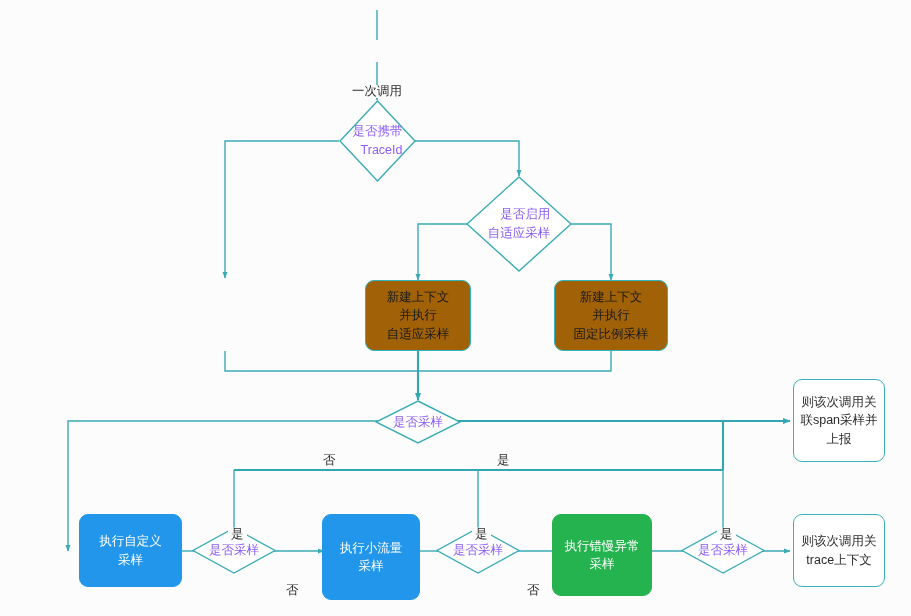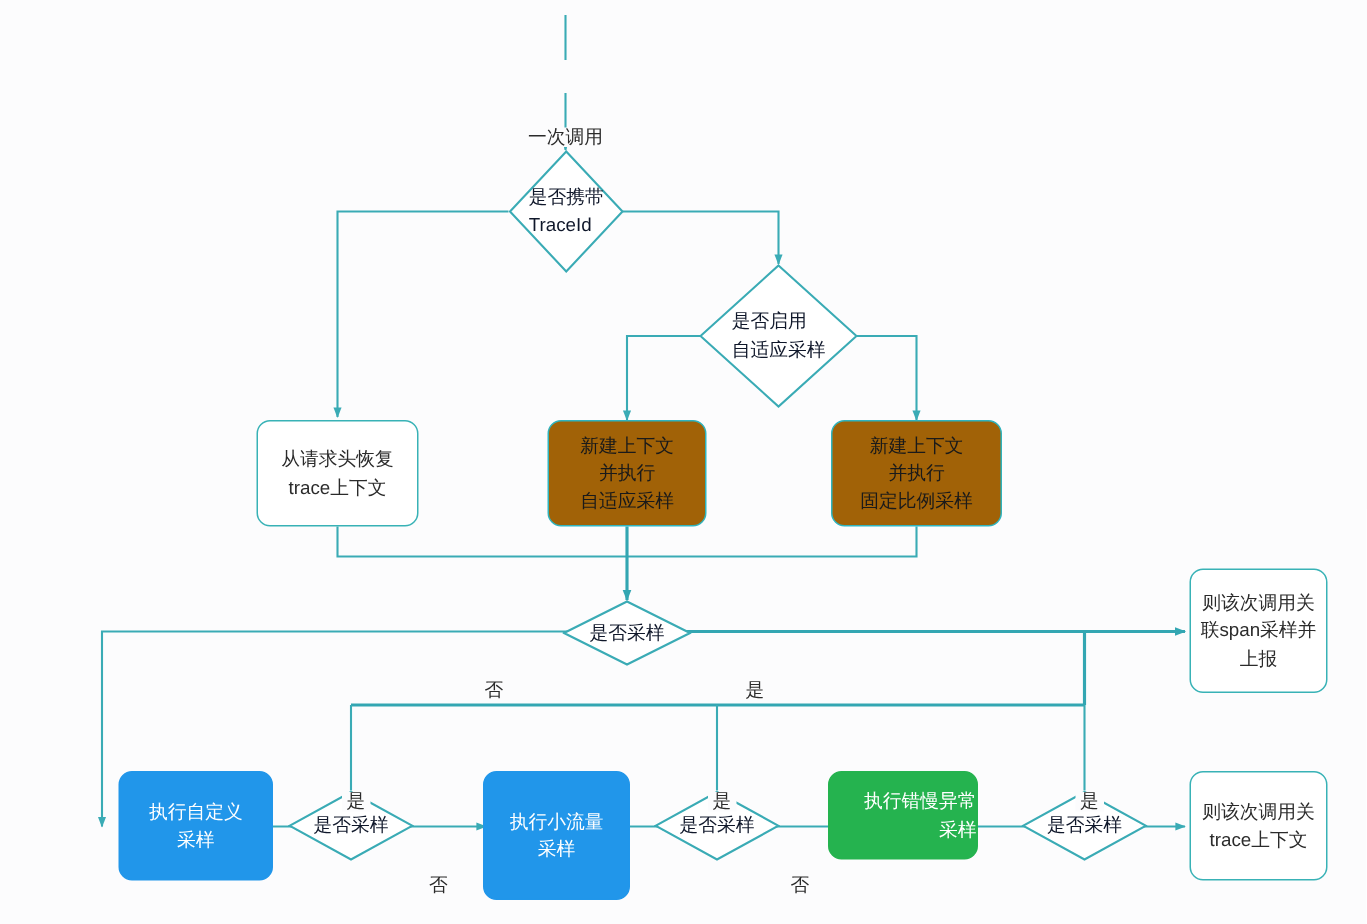--- a/index.html
+++ b/index.html
@@ -67,23 +67,23 @@
     justify-content: center;
   }
   .diamond-wrap svg {
     position: absolute;
     left: 0;
     top: 0;
   }
   .diamond-label {
     position: relative;
     z-index: 2;
-    text-align: left;
+    text-align: right;
     font-size: 12.5px;
-    color: #0f172a;
+    color: #8b5cf6;
     line-height: 1.5;
     white-space: nowrap;
     pointer-events: none;
   }
   .edge-label {
     position: absolute;
     z-index: 4;
     font-size: 12.5px;
     color: #2b2b2b;
     background: #fcfcfd;
@@ -173,24 +173,20 @@
   <div class="diamond-wrap" style="left:466px; top:176px; width:106px; height:96px;">
     <svg width="106" height="96" viewBox="0 0 106 96" xmlns="http://www.w3.org/2000/svg">
       <polygon points="53,1 105,48 53,95 1,48" fill="#ffffff" stroke="#3aabb5" stroke-width="1.4"></polygon>
     </svg>
     <div class="diamond-label">
       <span>是否启用</span><br>
       <span>自适应采样</span>
     </div>
   </div>
 
-  <div class="node box" style="left:171px; top:280px; width:108px; height:71px;">
-    <span class="ln">从请求头恢复</span>
-    <span class="ln">trace上下文</span>
-  </div>
 
   <div class="node box fill-purple" style="left:365px; top:280px; width:106px; height:71px;">
     <span class="ln">新建上下文</span>
     <span class="ln">并执行</span>
     <span class="ln">自适应采样</span>
   </div>
 
   <div class="node box fill-purple" style="left:554px; top:280px; width:114px; height:71px;">
     <span class="ln">新建上下文</span>
     <span class="ln">并执行</span>
@@ -234,21 +230,21 @@
 
   <div class="diamond-wrap" style="left:436px; top:527px; width:84px; height:47px;">
     <svg width="84" height="47" viewBox="0 0 84 47" xmlns="http://www.w3.org/2000/svg">
       <polygon points="42,1 83,23.5 42,46 1,23.5" fill="#ffffff" stroke="#3aabb5" stroke-width="1.4"></polygon>
     </svg>
     <div class="diamond-label">是否采样</div>
   </div>
   <div class="edge-label" style="left:472px; top:488px;">是</div>
   <div class="edge-label" style="left:524px; top:544px;">否</div>
 
-  <div class="node box fill-green" style="left:552px; top:514px; width:100px; height:59px;align-items:flex-end;">
+  <div class="node box fill-green" style="left:552px; top:514px; width:100px; height:82px;">
     <span class="ln">执行错慢异常</span>
     <span class="ln">采样</span>
   </div>
 
   <div class="diamond-wrap" style="left:681px; top:527px; width:84px; height:47px;">
     <svg width="84" height="47" viewBox="0 0 84 47" xmlns="http://www.w3.org/2000/svg">
       <polygon points="42,1 83,23.5 42,46 1,23.5" fill="#ffffff" stroke="#3aabb5" stroke-width="1.4"></polygon>
     </svg>
     <div class="diamond-label">是否采样</div>
   </div>

